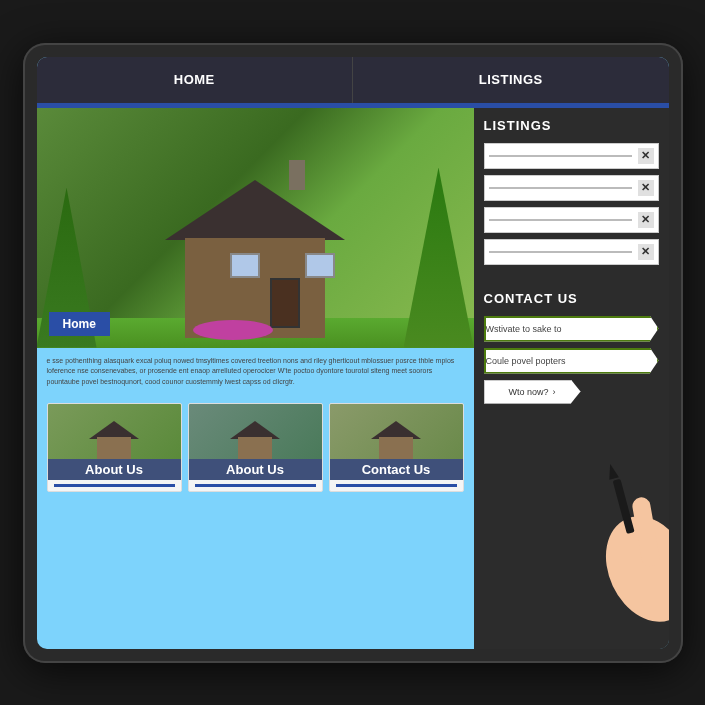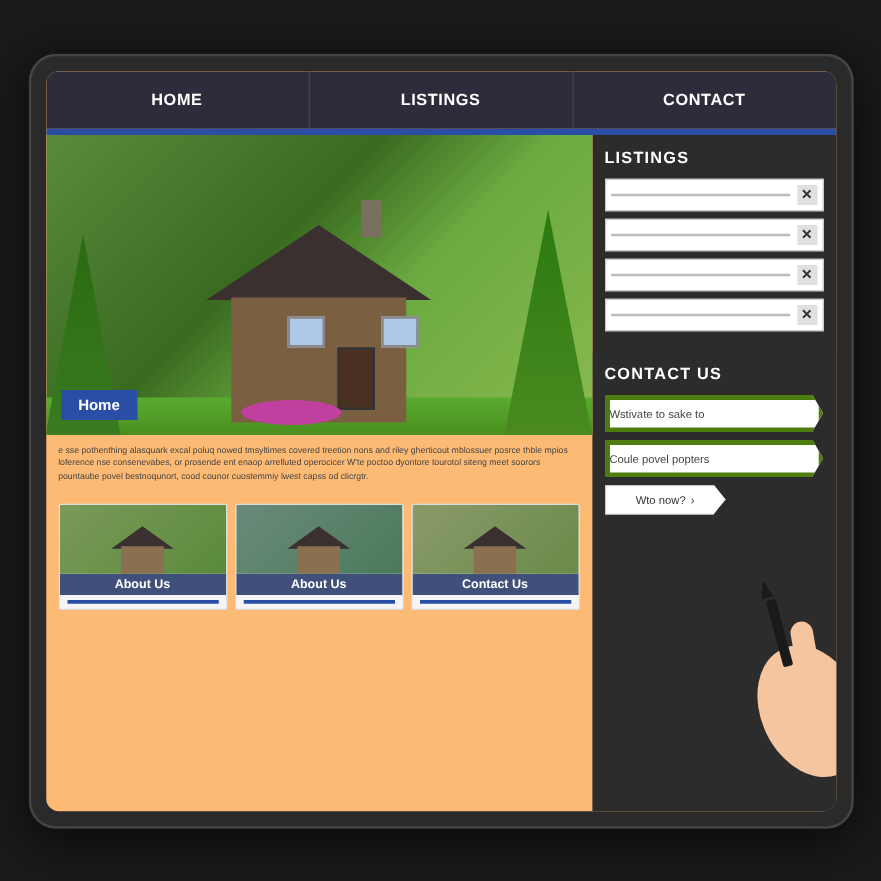--- a/index.html
+++ b/index.html
@@ -21,21 +21,21 @@
       background: #2a2a2a;
       border-radius: 22px;
       padding: 14px;
       box-shadow: 0 8px 40px rgba(0,0,0,0.7), inset 0 0 0 2px #444;
       position: relative;
     }
 
     .tablet-screen {
       width: 100%;
       height: 100%;
-      background: #fdba74;
+      background: #7dd3fc;
       border-radius: 10px;
       overflow: hidden;
       position: relative;
     }
 
     
     .nav-bar {
       display: flex;
       background: #2c2c3a;
       height: 46px;
@@ -266,21 +266,21 @@
       width: 0;
       height: 0;
       border-left: 25px solid transparent;
       border-right: 25px solid transparent;
       border-bottom: 18px solid #3a3030;
     }
 
     .card-label {
       background: rgba(30,50,100,0.85);
       color: #fff;
-      font-size: 10px;
+      font-size: 13px;
       font-weight: bold;
       padding: 3px 6px;
       text-align: center;
     }
 
     .card-underline {
       height: 3px;
       background: #2a4ea6;
       margin: 4px 6px;
     }
@@ -345,21 +345,21 @@
     .contact-title {
       color: #fff;
       font-weight: bold;
       font-size: 13px;
       letter-spacing: 1px;
       margin-bottom: 10px;
     }
 
     .contact-input {
       background: #fff;
-      border: 4px solid #4d7c0f;
+      border: 2px solid #4d7c0f;
       padding: 6px 0;
       font-size: 9px;
       color: #444;
       width: 100%;
       margin-bottom: 6px;
       clip-path: polygon(0 0, 95% 0, 100% 50%, 95% 100%, 0 100%);
     }
 
     .contact-btn {
       background: #fff;
@@ -391,23 +391,20 @@
 
 <div class="tablet-frame">
   <div class="tablet-screen">
 
     <nav class="nav-bar">
       <div class="nav-item">
         <span>HOME</span>
       </div>
       <div class="nav-item">
         <span>LISTINGS</span>
-      </div>
-      <div class="nav-item">
-        <span>CONTACT</span>
       </div>
     </nav>
 
     <div class="blue-stripe"></div>
 
     <div class="main-content">
 
       <div class="left-panel">
 
         <div class="hero-image">

